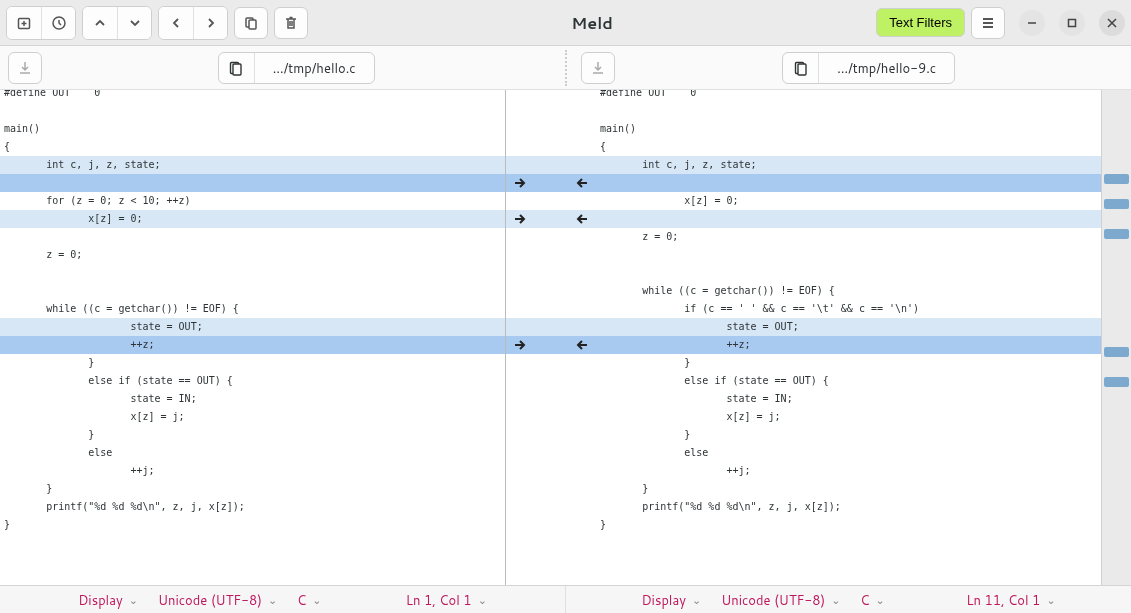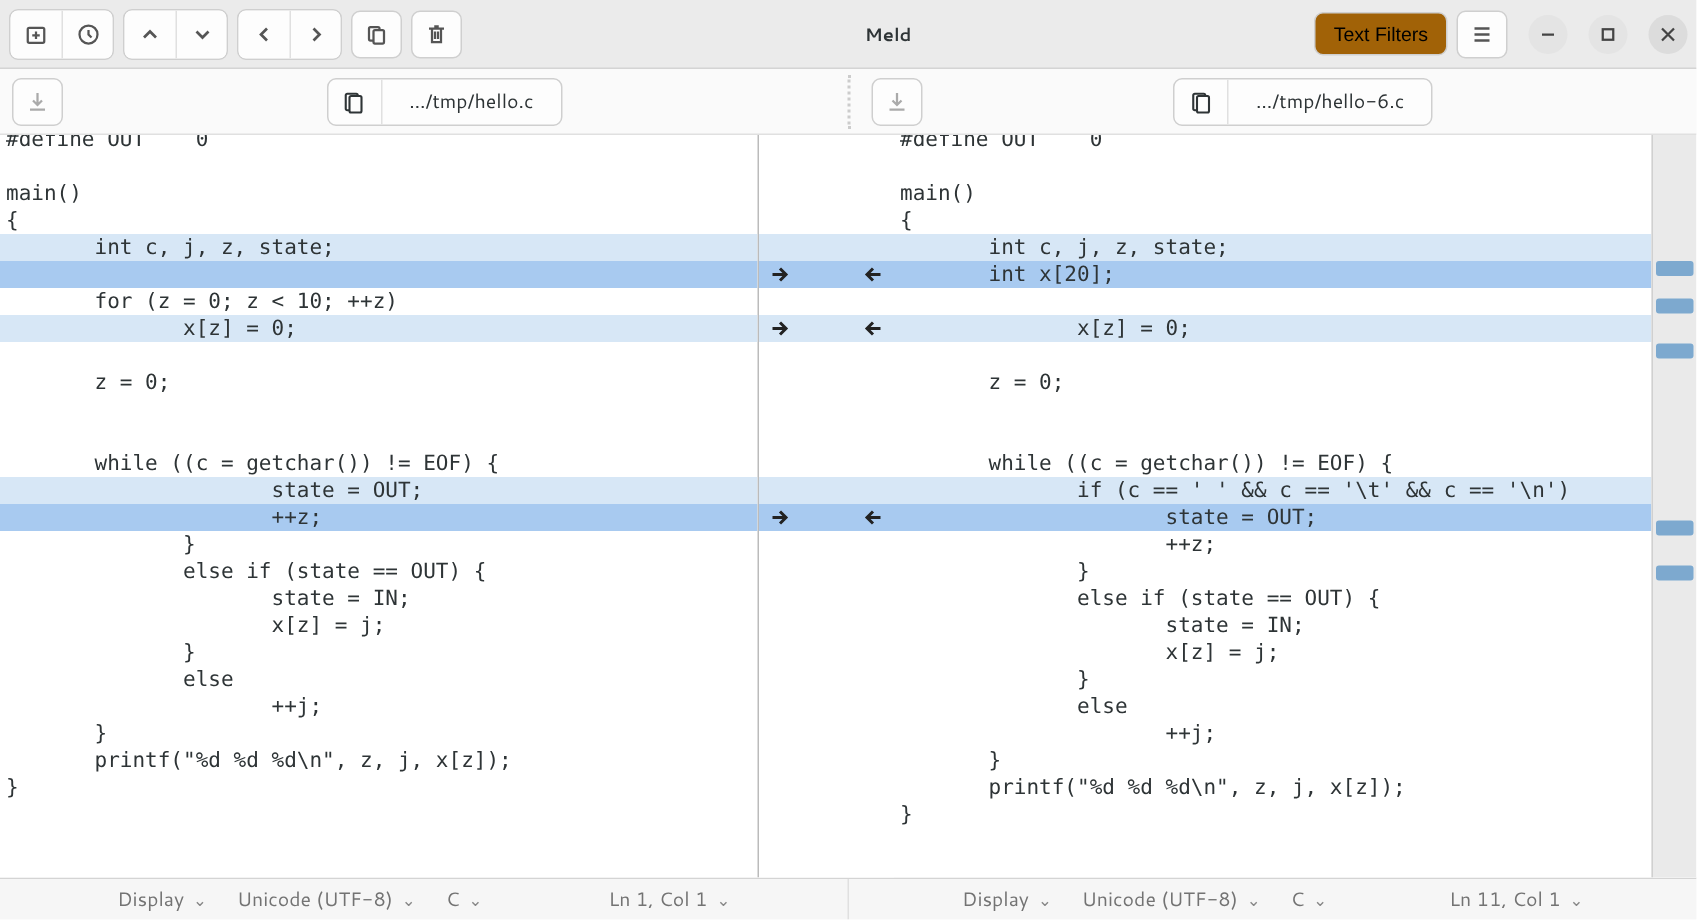--- a/index.html
+++ b/index.html
@@ -4,39 +4,39 @@
 <style>
 * { margin: 0; padding: 0; box-sizing: border-box; }
 body { font-family: Cantarell, sans-serif; font-size: 14px; background: #fafafa; color: #2e3436; width: 1131px; height: 613px; overflow: hidden; display: flex; flex-direction: column; }
 
 
 .titlebar { height: 46px; background: #ebebeb; border-bottom: 1px solid #d4d4d4; display: flex; align-items: center; padding: 0 6px; gap: 6px; }
 .tb-group { display: flex; background: #fdfdfd; border: 1px solid #cfcfcf; border-radius: 6px; overflow: hidden; }
 .tb-btn { width: 34px; height: 32px; display: flex; align-items: center; justify-content: center; background: #fdfdfd; border: none; cursor: pointer; color: #555; }
 .tb-group .tb-btn + .tb-btn { border-left: 1px solid #e0e0e0; }
 .tb-single { border: 1px solid #cfcfcf; border-radius: 6px; }
-.title { flex: 1; text-align: center; font-weight: bold; font-size: 12px; }
+.title { flex: 1; text-align: center; font-weight: bold; font-size: 16px; }
 .right-cluster { display: flex; align-items: center; gap: 6px; }
-.text-filters { background: #a16207; border: 1px solid #cfcfcf; border-radius: 6px; padding: 6px 12px; font-size: 13px; cursor: pointer; }
+.text-filters { background: #bef264; border: 1px solid #cfcfcf; border-radius: 6px; padding: 6px 12px; font-size: 13px; cursor: pointer; }
 .win-btn { width: 26px; height: 26px; border-radius: 50%; background: #e4e4e4; border: none; display: flex; align-items: center; justify-content: center; cursor: pointer; margin-left: 8px; color: #444; }
 .win-btn.close { background: #dcdcdc; }
 
 
 .filebar { height: 44px; display: flex; border-bottom: 1px solid #e0e0e0; }
 .filebar-half { flex: 1; display: flex; align-items: center; padding: 0 8px; gap: 0; }
 .filebar-mid { width: 14px; display: flex; align-items: center; justify-content: center; }
 .fb-save { width: 34px; height: 32px; border: 1px solid #cfcfcf; border-radius: 6px; background: #fdfdfd; display: flex; align-items: center; justify-content: center; color: #aaa; cursor: pointer; }
 .fb-spacer { flex: 1; }
 .fb-pill { display: flex; align-items: center; background: #fdfdfd; border: 1px solid #cfcfcf; border-radius: 6px; height: 32px; overflow: hidden; }
 .fb-pill .icon-seg { width: 36px; display: flex; align-items: center; justify-content: center; border-right: 1px solid #e0e0e0; height: 100%; cursor: pointer; }
 .fb-pill .path-seg { padding: 0 18px; font-size: 13px; cursor: pointer; }
 
 
 .diffbody { flex: 1; display: flex; position: relative; background: #fff; overflow: hidden; }
-.pane { flex: 1; position: relative; font-family: "DejaVu Sans Mono", monospace; font-size: 14px; line-height: 18px; overflow: hidden; }
+.pane { flex: 1; position: relative; font-family: "DejaVu Sans Mono", monospace; font-size: 10px; line-height: 18px; overflow: hidden; }
 .pane.left { border-right: 1px solid #bbb; }
 .gutter-mid { width: 90px; position: relative; background: #fff; }
 .codeline { white-space: pre; padding-left: 4px; height: 18px; }
 .hl-change { background: #a8caf0; position: absolute; left: 0; right: 0; height: 18px; z-index: 0; }
 .hl-context { background: #d7e7f6; position: absolute; left: 0; right: 0; height: 18px; z-index: 0; }
 .code-content { position: relative; z-index: 1; }
 
 
 .mid-arrow { position: absolute; width: 16px; height: 16px; color: #333; }
 .mid-arrow.right { left: 6px; }
@@ -45,21 +45,21 @@
 .link-shape.change { background: #a8caf0; }
 .link-shape.ctx { background: #d7e7f6; }
 
 
 .scrollstrip { width: 30px; background: #eaeaea; position: relative; border-left: 1px solid #d0d0d0; }
 .strip-mark { position: absolute; left: 2px; right: 2px; height: 10px; background: #7da9cf; border-radius: 2px; }
 
 
 .statusbar { height: 28px; border-top: 1px solid #d4d4d4; display: flex; background: #f6f6f6; font-size: 13px; }
 .sb-half { flex: 1; display: flex; align-items: center; gap: 0; padding: 0 4px; }
-.sb-item { padding: 0 10px; display: flex; align-items: center; gap: 4px; cursor: pointer; color: #737373; }
+.sb-item { padding: 0 10px; display: flex; align-items: center; gap: 4px; cursor: pointer; color: #be185d; }
 .chev::after { content: "⌄"; font-size: 11px; color: #888; margin-left: 2px; }
 .sb-half + .sb-half { border-left: 1px solid #e0e0e0; }
 .sb-spacer { flex: 1; }
 
 svg { display: block; }
 .dotted-mid { width: 0; border-left: 2px dotted #ccc; height: 36px; }
 </style>
 </head>
 <body>
 
@@ -171,21 +171,21 @@
         </svg>
     </button>
     <div class="fb-spacer"></div>
     <div class="fb-pill">
       <div class="icon-seg">
         <svg width="16" height="16" viewBox="0 0 16 16" fill="none" stroke="currentColor" stroke-width="1.4">
             <rect x="2.5" y="2.5" width="8" height="11" rx="1"></rect>
             <rect x="5" y="4" width="8" height="11" rx="1" fill="#fdfdfd"></rect>
           </svg>
       </div>
-      <div class="path-seg">…/tmp/hello-6.c</div>
+      <div class="path-seg">…/tmp/hello-9.c</div>
     </div>
     <div class="fb-spacer"></div>
   </div>
 </div>
 
 <div class="diffbody">
   <div class="pane left" id="pane-left">
     <div id="hl-left">
         <div class="hl-context" style="top: 66px;"></div>
         <div class="hl-context" style="top: 120px;"></div>
@@ -265,21 +265,20 @@
         <div class="hl-context" style="top: 228px;"></div>
         <div class="hl-change" style="top: 84px;"></div>
         <div class="hl-change" style="top: 246px;"></div>
       </div>
     <div class="code-content" id="code-right">
         <div class="codeline" style="position: relative; top: -6px;">#define OUT    0</div>
         <div class="codeline" style="position: relative; top: -6px;"></div>
         <div class="codeline" style="position: relative; top: -6px;">main()</div>
         <div class="codeline" style="position: relative; top: -6px;">{</div>
         <div class="codeline" style="position: relative; top: -6px;">       int c, j, z, state;</div>
-        <div class="codeline" style="position: relative; top: -6px;">       int x[20];</div>
         <div class="codeline" style="position: relative; top: -6px;"></div>
         <div class="codeline" style="position: relative; top: -6px;">              x[z] = 0;</div>
         <div class="codeline" style="position: relative; top: -6px;"></div>
         <div class="codeline" style="position: relative; top: -6px;">       z = 0;</div>
         <div class="codeline" style="position: relative; top: -6px;"></div>
         <div class="codeline" style="position: relative; top: -6px;"></div>
         <div class="codeline" style="position: relative; top: -6px;">       while ((c = getchar()) != EOF) {</div>
         <div class="codeline" style="position: relative; top: -6px;">              if (c == ' ' &amp;&amp; c == '\t' &amp;&amp; c == '\n')</div>
         <div class="codeline" style="position: relative; top: -6px;">                     state = OUT;</div>
         <div class="codeline" style="position: relative; top: -6px;">                     ++z;</div>

